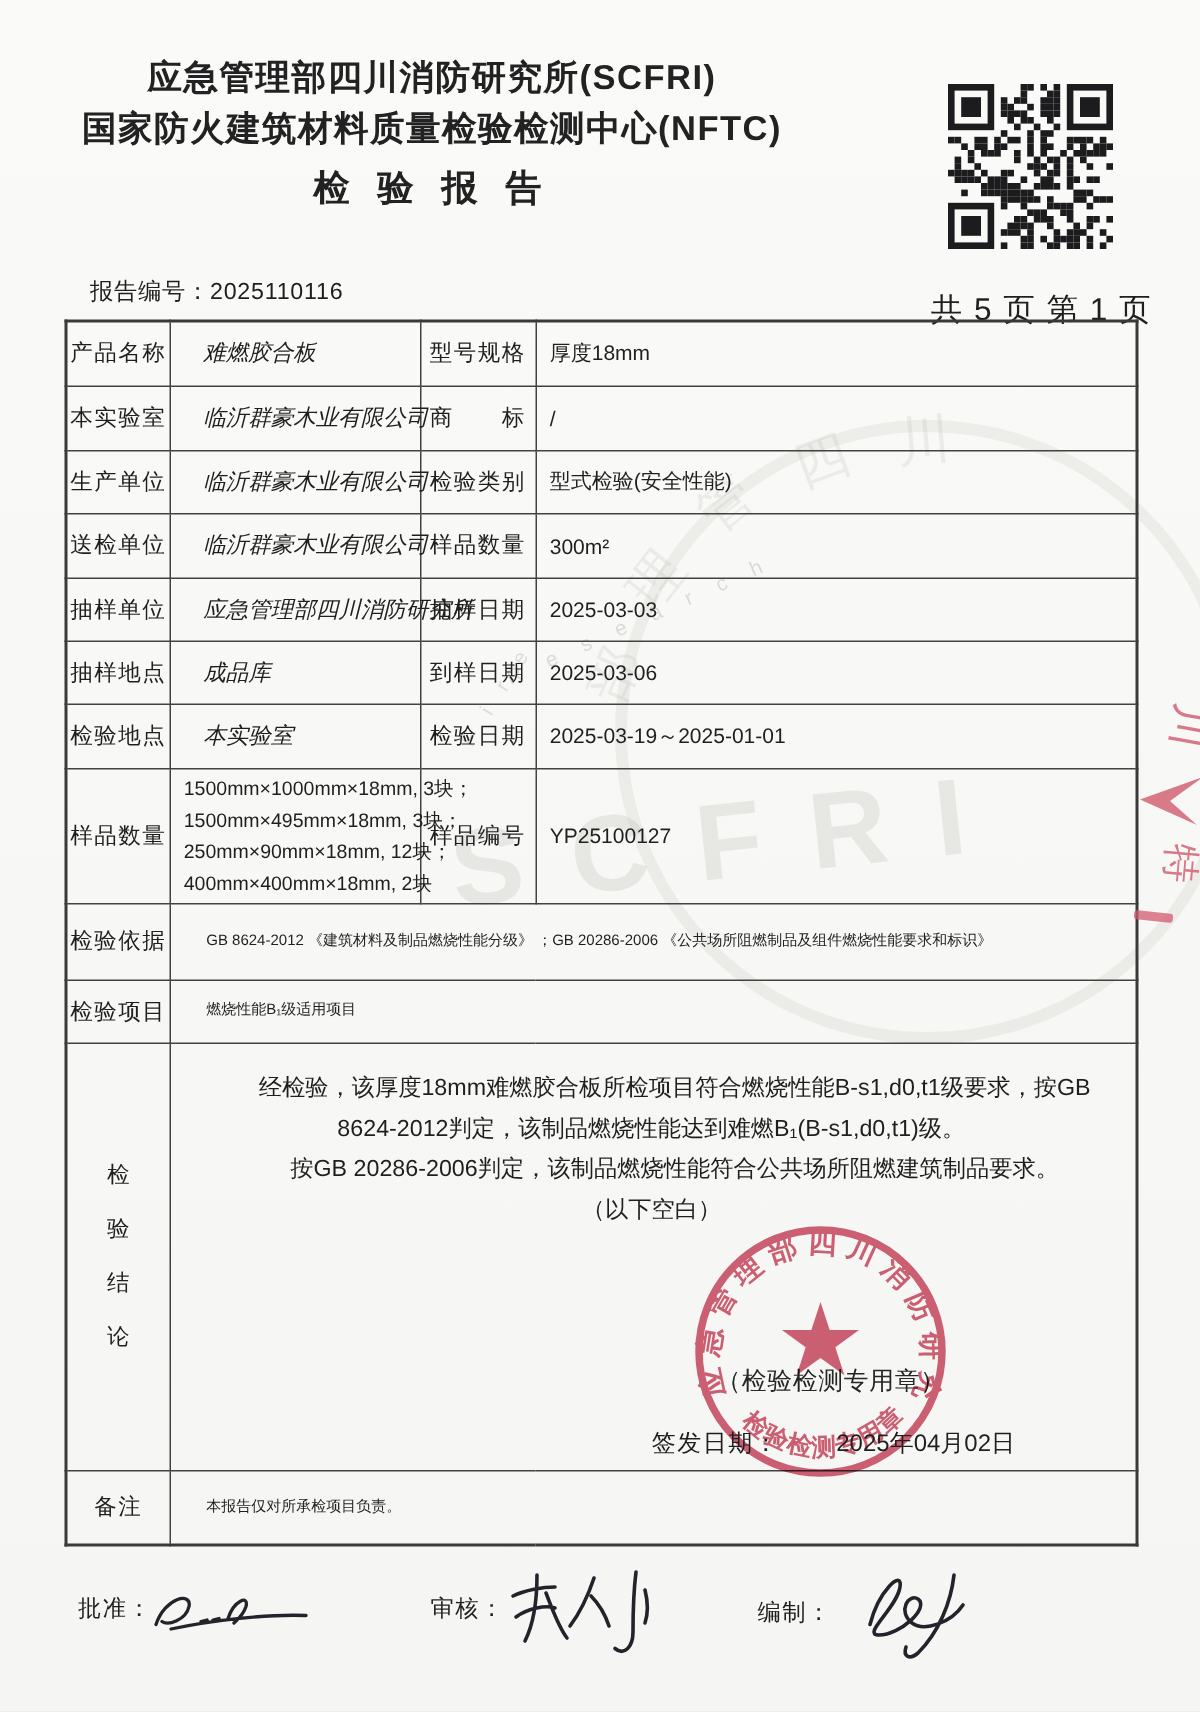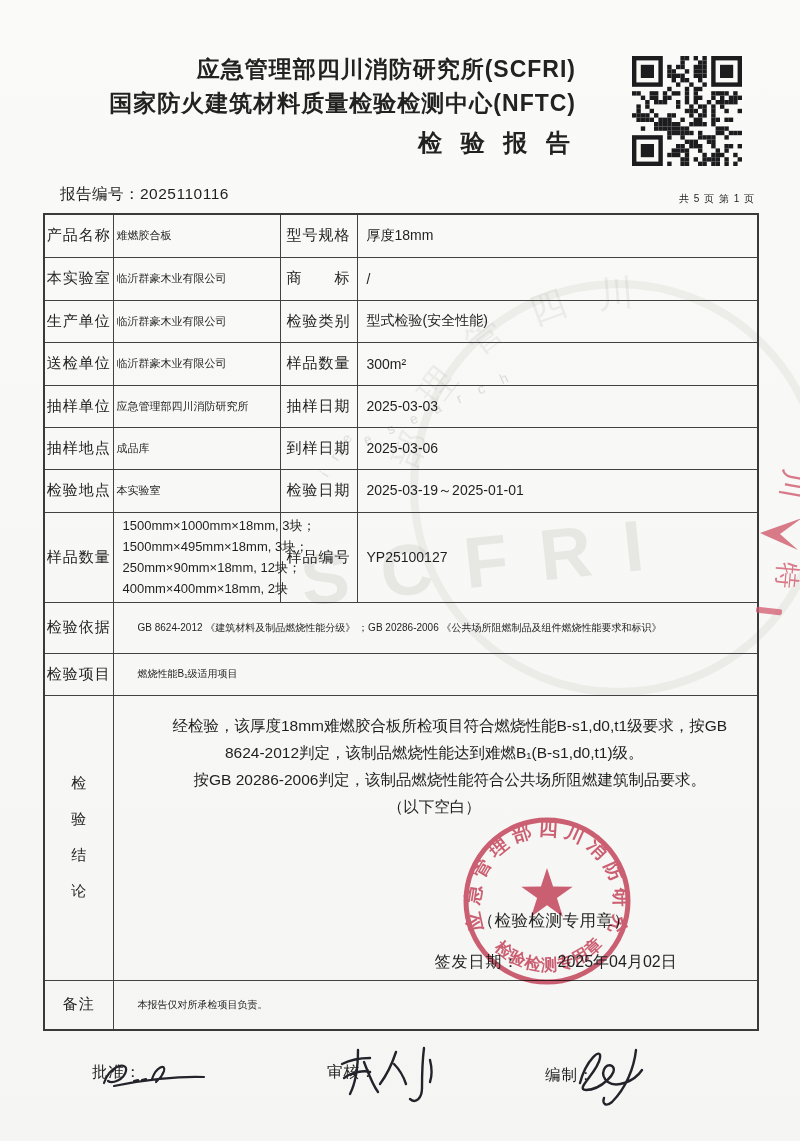--- a/index.html
+++ b/index.html
@@ -3,50 +3,50 @@
 <meta charset="utf-8">
 <style>
   html,body{margin:0;padding:0;background:#e8e8e6;}
   .page{
     position:relative;width:800px;height:1141px;margin:0 auto;
     background:linear-gradient(180deg,#fafaf8 0%,#f7f7f5 60%,#f5f5f3 100%);
     font-family:"Liberation Sans","DejaVu Sans",sans-serif;
     color:#1f1f1f;overflow:hidden;
   }
   
-  .header{position:absolute;left:0;top:52px;width:576px;text-align:right;}
+  .header{position:absolute;left:0;top:34px;width:576px;text-align:center;}
   .org{font-size:23px;font-weight:700;line-height:34px;letter-spacing:1px;color:#222;}
   .report-title{font-size:24px;font-weight:700;letter-spacing:6px;margin-top:7px;color:#222;}
   
   .report-no{position:absolute;left:48px;top:184px;font-size:15.5px;letter-spacing:.5px;margin-left:12px;}
-  .page-info{position:absolute;right:45px;top:192px;font-size:10px;letter-spacing:1px;}
+  .page-info{position:absolute;right:32px;top:192px;font-size:21px;letter-spacing:1px;}
   
   .qr{position:absolute;left:632px;top:56px;width:110px;height:110px;}
   
   .tbl-wrap{position:absolute;left:43px;top:213px;}
   table{border-collapse:collapse;table-layout:fixed;width:714px;background:transparent;}
   table{border:2px solid #3a3a3a;}
   td{border:1px solid #424242;vertical-align:middle;font-size:15px;padding:0;}
   td.lc{text-align:center;letter-spacing:1px;}
-  td.vc{padding-left:3px;white-space:nowrap;font-size:11px;}
+  td.vc{padding-left:22px;white-space:nowrap;font-size:15px;font-style:italic;}
   td.vc2{padding-left:9px;white-space:nowrap;font-size:14px;}
   .sample-lines{font-size:13px;line-height:21px;padding:2px 0 2px 9px;white-space:nowrap;}
   td.fulltext{padding:4px 24px;font-size:10px;line-height:24px;white-space:normal;}
   .concl-label{display:flex;flex-direction:column;align-items:center;justify-content:center;gap:17px;font-size:15px;}
   .concl-cell{position:relative;vertical-align:top;text-align:center;}
   .concl-text{padding:16px 18px 0 16px;font-size:15.5px;line-height:27px;}
   .concl-text p{margin:0;text-indent:2em;}
   .concl-text p.noindent{text-indent:0;}
   .sign-date{position:absolute;top:256px;left:297px;font-size:16px;letter-spacing:1px;margin-left:24px;}
   .sign-date-value{position:absolute;top:256px;left:444px;font-size:16px;}
   
   .stamp-subtitle{position:absolute;left:364px;top:214px;font-size:16.5px;color:#262626;letter-spacing:.5px;}
   .stamp{position:absolute;left:345px;top:117px;width:176px;height:176px;mix-blend-mode:multiply;opacity:.9;}
   
-  .foot-label{position:absolute;font-size:15.5px;letter-spacing:1px;margin-left:40px;}
+  .foot-label{position:absolute;font-size:15.5px;letter-spacing:1px;}
   .sig{position:absolute;}
   
   .wm{position:absolute;pointer-events:none;}
   .wm-circle{left:410px;top:280px;width:400px;height:400px;border:8px solid rgba(175,175,168,.16);border-radius:50%;}
   .wm-scfri{left:300px;top:520px;font-size:72px;font-weight:700;letter-spacing:32px;color:rgba(172,172,165,.22);transform:rotate(-6deg);}
   .wm-research{left:330px;top:405px;font-size:14px;letter-spacing:7px;color:rgba(170,170,163,.38);transform:rotate(-24deg);}
   .wm-fire{left:292px;top:455px;font-size:14px;letter-spacing:6px;color:rgba(170,170,163,.34);transform:rotate(-58deg);}
   .wm-cjk{font-size:36px;color:rgba(168,168,160,.17);}
   
   .edge-stamp{position:absolute;right:0;top:462px;width:48px;height:172px;overflow:hidden;}

